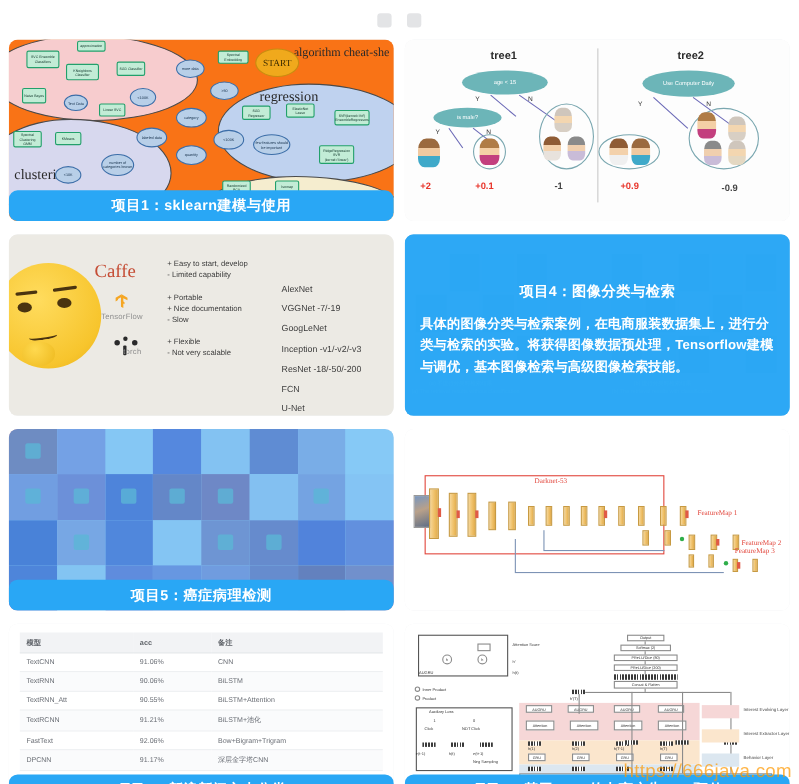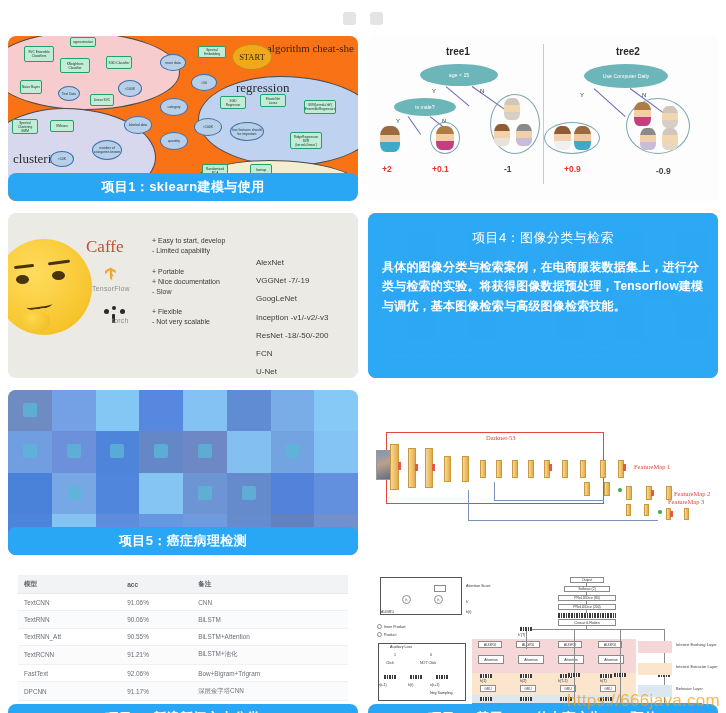--- a/index.html
+++ b/index.html
@@ -79,23 +79,24 @@
   .card.overlay .desc-panel {
     position: absolute; inset: 0;
     background: rgba(41,167,245,.93);
     z-index: 5;
     padding: 16px 14px 0 14px;
     color: #fff;
   }
   .desc-head {
     text-align: center;
     font-size: 13px;
-    font-weight: normal;
+    font-weight: bold;
     margin-bottom: 11px;
     letter-spacing: .4px;
+    margin-top: 27px;
   }
   .desc-body {
     font-size: 12px;
     line-height: 1.62;
     font-weight: bold;
     letter-spacing: .2px;
   }
 
   
   .sk { position:absolute; inset:0; background:#f97316; }

